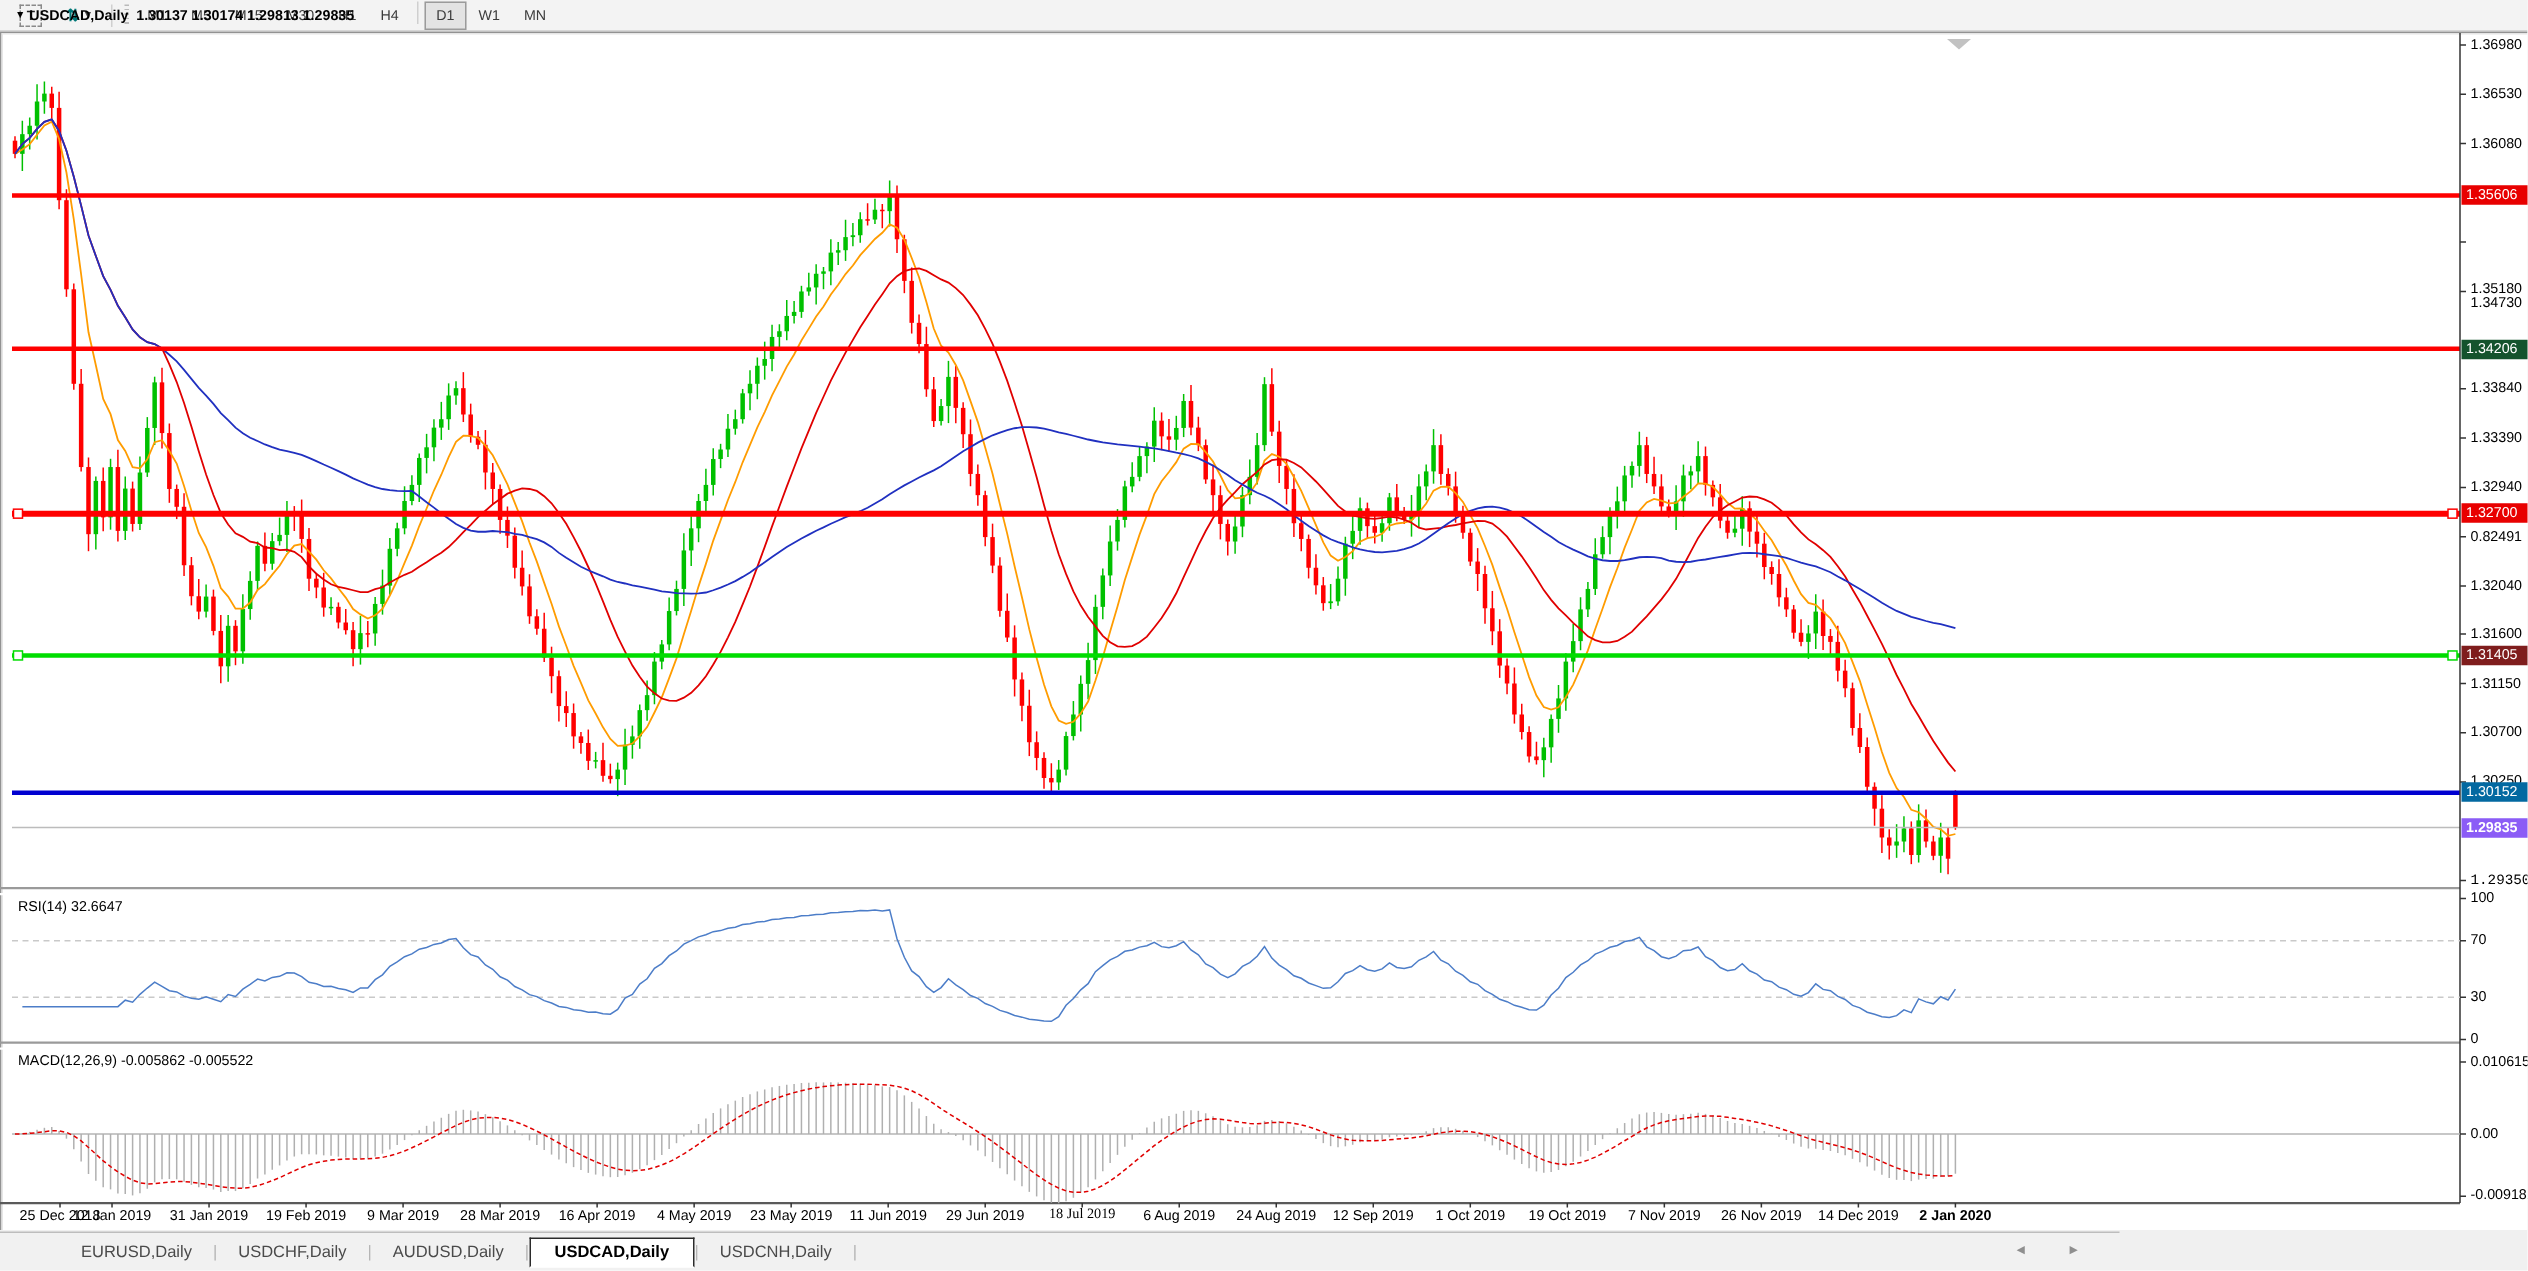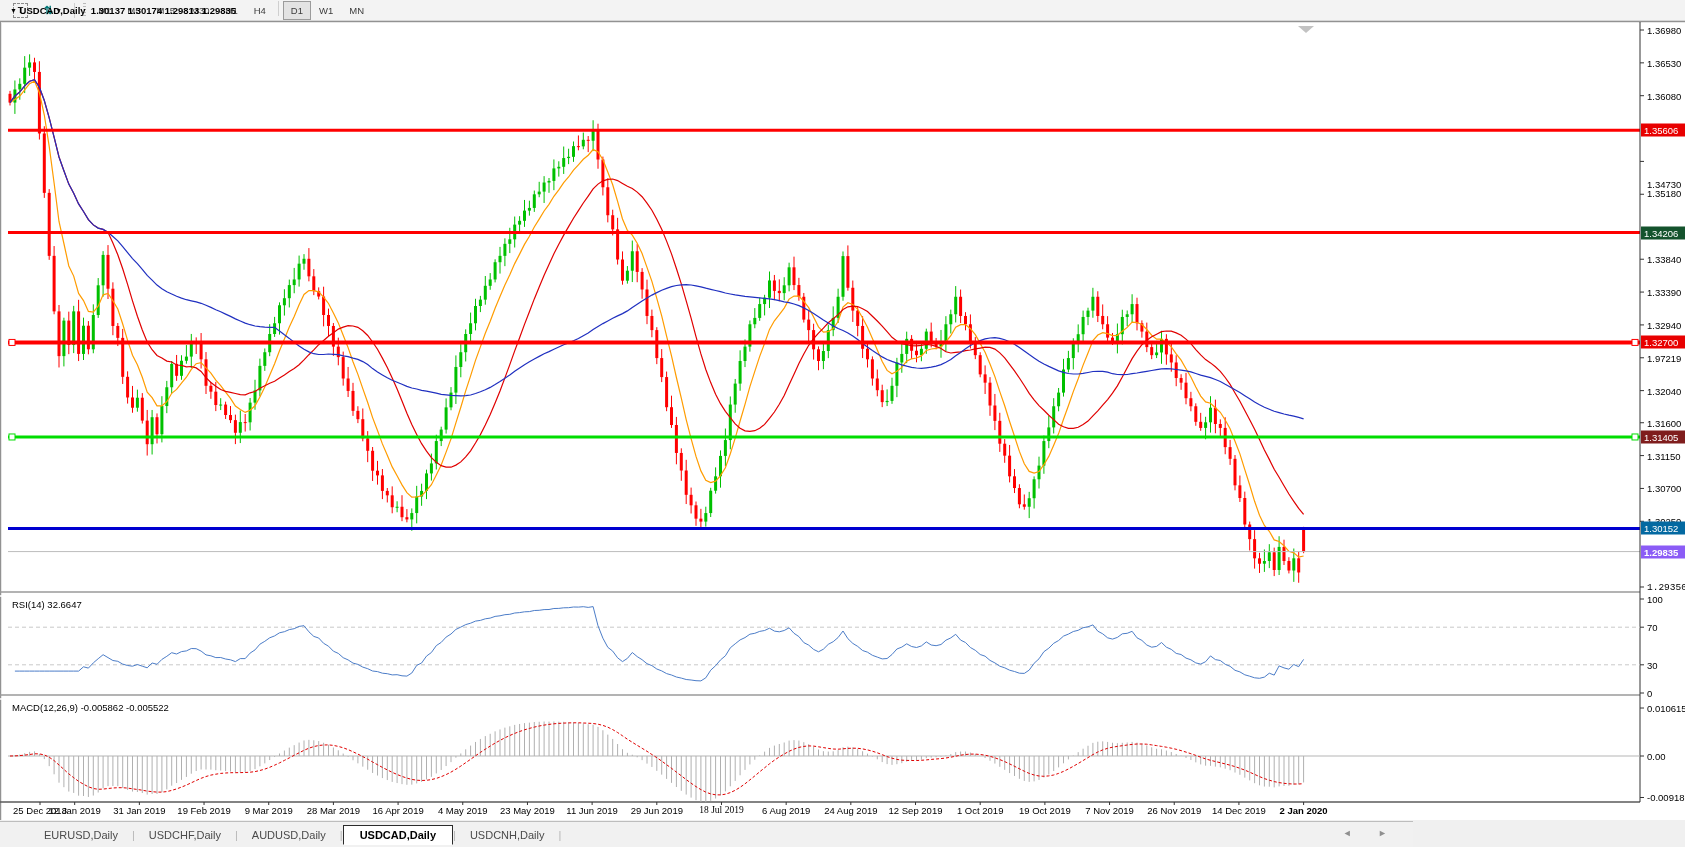--- a/index.html
+++ b/index.html
@@ -25,21 +25,21 @@
   #gfx{position:absolute;left:0;top:21px;width:1685px;height:799px}
   .paneLabel{position:absolute;color:#000;font-size:9.5px;white-space:pre}
   #title{left:10px;top:5px;font-weight:700}
   #title .tri{font-size:7px;position:relative;top:-1px}
   .axisText{position:absolute;color:#000;font-size:9.5px;left:1647px;transform:translateY(-50%)}
   .badge{position:absolute;left:1641px;width:48px;height:13px;color:#fff;font-size:9.5px;
          display:flex;align-items:center;padding-left:3px;box-sizing:border-box;transform:translateY(-50%)}
   .dateLbl{position:absolute;top:805px;color:#000;font-size:9.5px;transform:translateX(-50%);white-space:nowrap}
   
   .tabbar{position:absolute;left:0;top:821px;width:1413px;height:26px;background:#f1f1f1;
-          border-top:1px solid #bdbdbd;display:flex;align-items:center;padding-left:30px;box-sizing:border-box}
+          border-top:1px solid #bdbdbd;display:flex;align-items:center;padding-left:40px;box-sizing:border-box}
   .tab{padding:3px 14px;color:#4a4a4a;font-size:11px;cursor:default}
   .tab.active{background:#fff;border:1px solid #2b2b2b;border-bottom-color:#fff;color:#000;font-weight:700;padding:3px 16px}
   .tabsep{color:#b5b5b5;font-size:11px}
   .tabArrows{position:absolute;right:14px;top:6px;color:#8f8f8f;font-size:9px;letter-spacing:12px}
 </style>
 </head>
 <body>
 
 <div id="app">
 
@@ -936,25 +936,25 @@
     </svg>
 
   <div id="title" class="paneLabel"><span class="tri">▼</span> <span>USDCAD,Daily</span>  <span>1.30137 1.30174 1.29813 1.29835</span></div>
   <div class="paneLabel" style="left:12px;top:599px">RSI(14) 32.6647</div>
   <div class="paneLabel" style="left:12px;top:702px">MACD(12,26,9) -0.005862 -0.005522</div>
   <div id="axisLabels">
       <div class="axisText" style="top: 30px;">1.36980</div>
       <div class="axisText" style="top: 62.85px;">1.36530</div>
       <div class="axisText" style="top: 95.7px;">1.36080</div>
       <div class="axisText" style="top: 161.4px; margin-top: 32px;">1.35180</div>
-      <div class="axisText" style="top: 184px;">1.34730</div>
+      <div class="axisText" style="top: 202px;">1.34730</div>
       <div class="axisText" style="top: 259.22px;">1.33840</div>
       <div class="axisText" style="top: 292.07px;">1.33390</div>
       <div class="axisText" style="top: 324.92px;">1.32940</div>
-      <div class="axisText" style="top: 357.77px;">1.97219</div>
+      <div class="axisText" style="top: 357.77px;">0.82491</div>
       <div class="axisText" style="top: 390.62px;">1.32040</div>
       <div class="axisText" style="top: 422.74px;">1.31600</div>
       <div class="axisText" style="top: 455.59px;">1.31150</div>
       <div class="axisText" style="top: 488.44px;">1.30700</div>
       <div class="axisText" style="top: 521.29px;">1.30250</div>
       <div class="axisText" style="top: 586.99px; font-family: Liberation Mono, monospace;">1.29350</div>
       <div class="badge" style="top: 130.302px; background: rgb(232, 0, 0); color: rgb(255, 255, 255);">1.35606</div>
       <div class="badge" style="top: 232.502px; background: #14532d; color: rgb(255, 255, 255);">1.34206</div>
       <div class="badge" style="top: 342.44px; background: rgb(232, 0, 0); color: rgb(255, 255, 255);">1.32700</div>
       <div class="badge" style="top: 436.975px; background: #7f1d1d; color: rgb(255, 255, 255);">1.31405</div>

